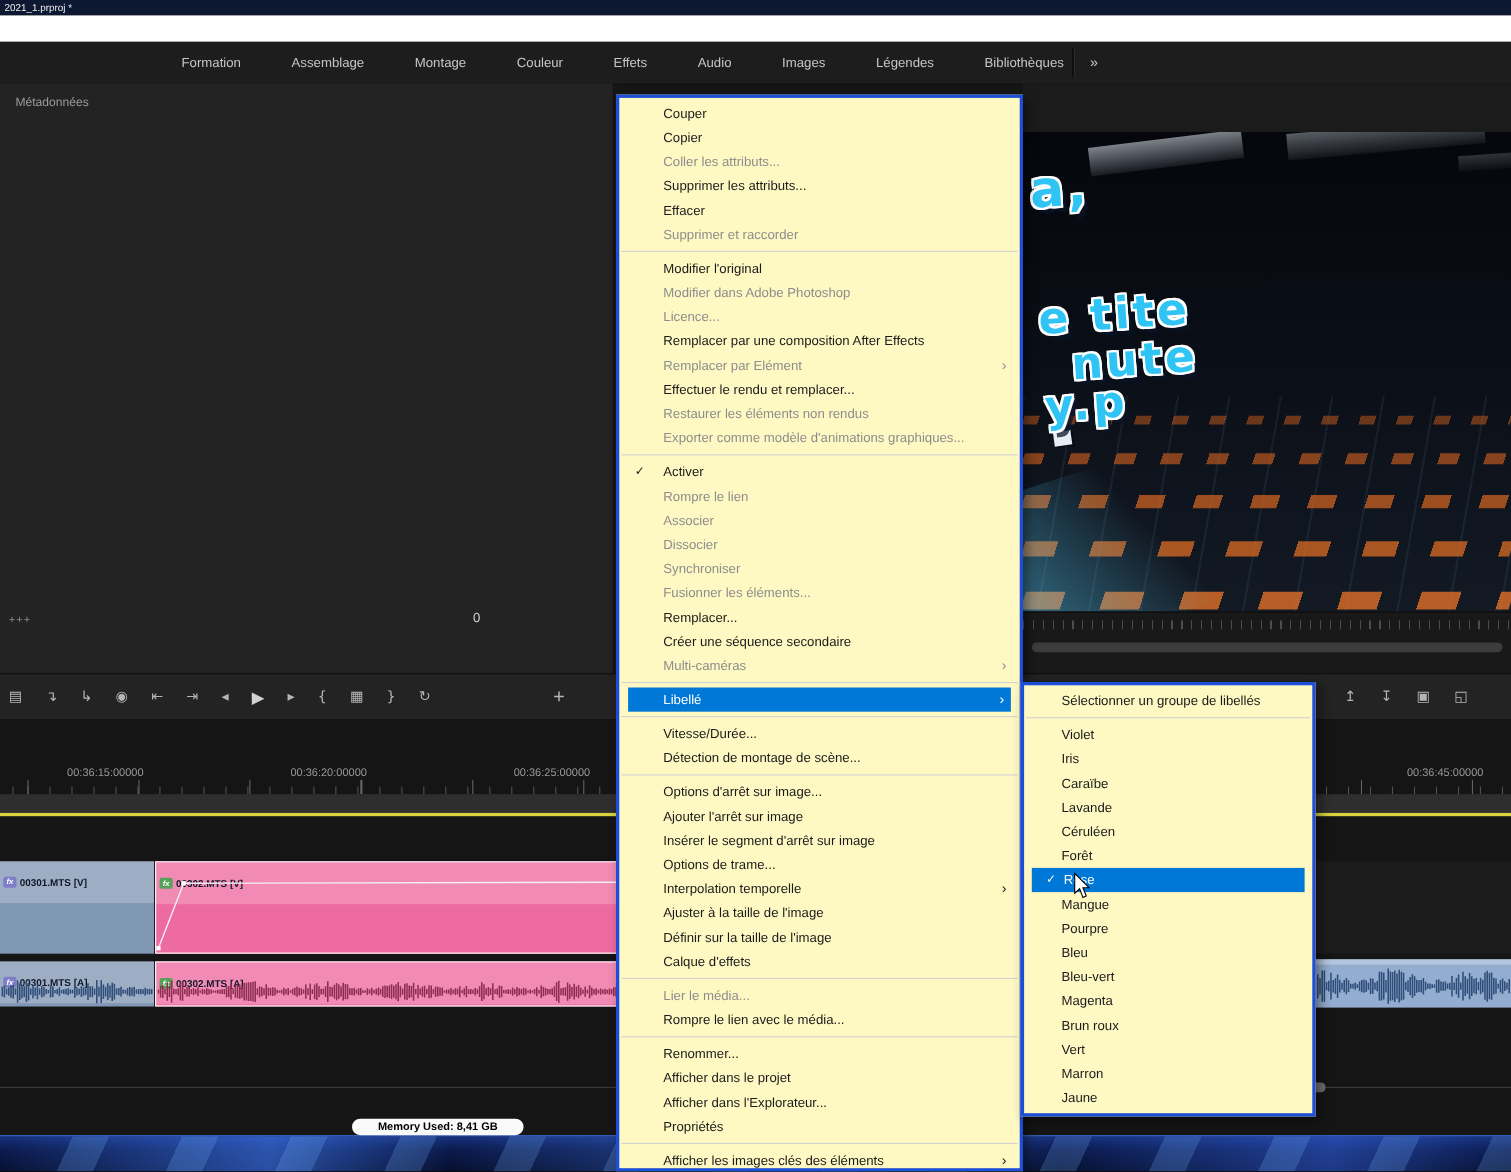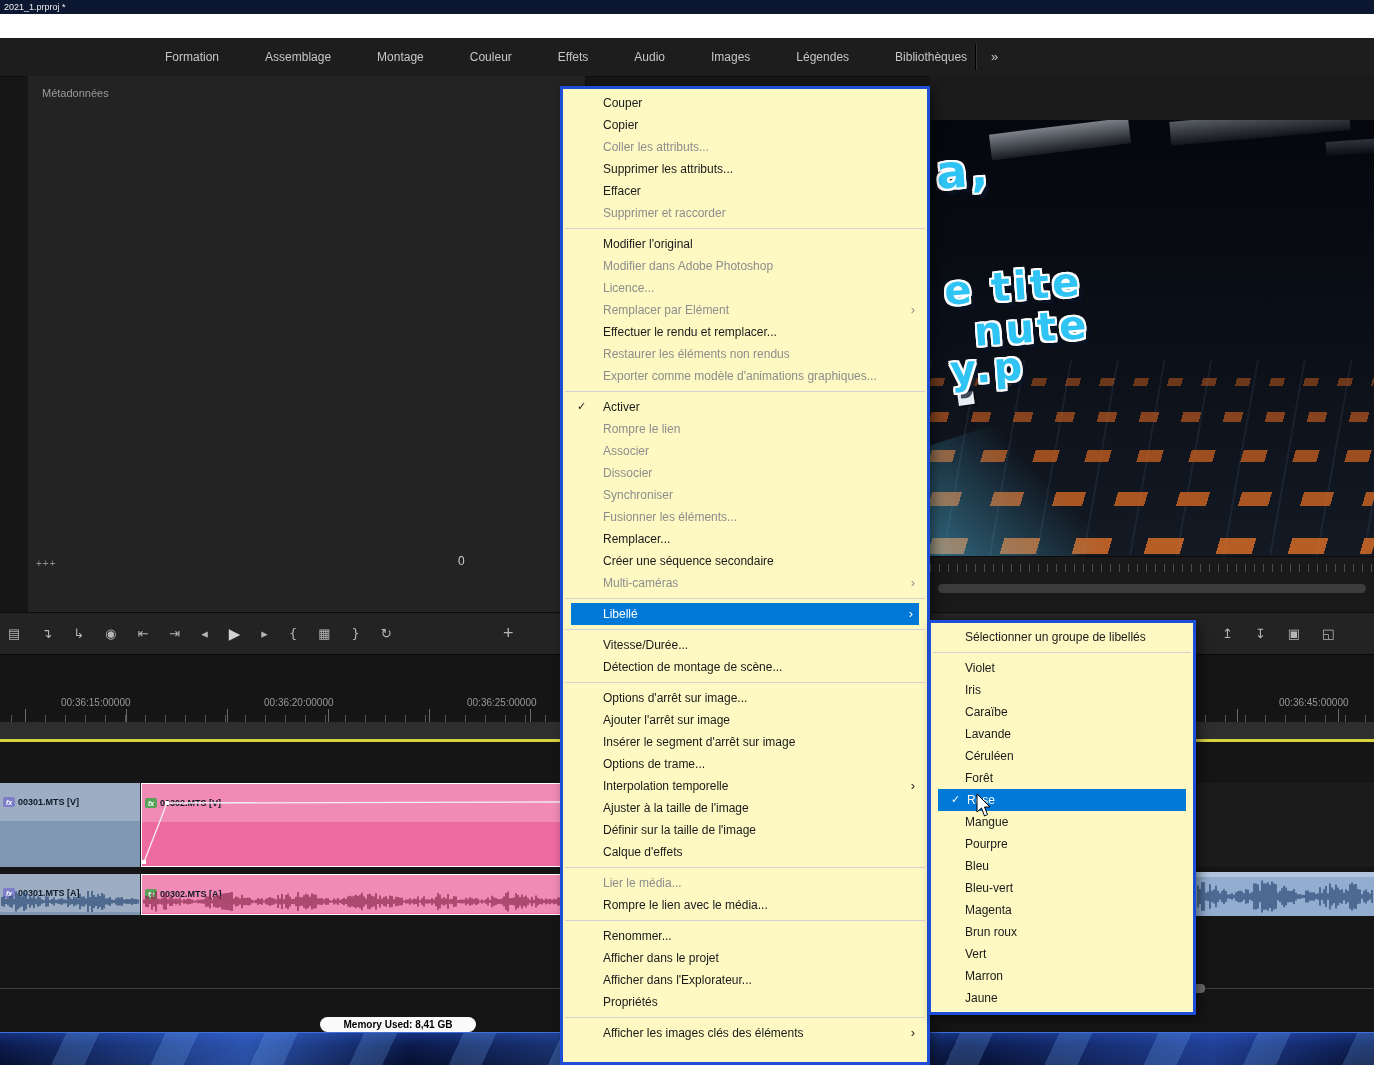--- a/index.html
+++ b/index.html
@@ -10,21 +10,21 @@
   #title-bar{position:absolute;left:0;top:0;width:100%;height:14px;background:#0c1731;color:#efefef;
              font-size:9px;line-height:14px;padding-left:4px;box-sizing:border-box;}
   #white-strip{position:absolute;left:0;top:14px;width:100%;height:24px;background:#ffffff;}
   #tab-bar{position:absolute;left:0;top:38px;width:100%;height:38px;background:#1d1d1d;border-bottom:1px solid #0e0e0e;padding-left:13px;}
   #tabs{position:absolute;left:165px;top:0;height:38px;display:flex;}
   .ws-tab{color:#c6c6c6;font-size:12px;line-height:38px;margin-right:46px;white-space:nowrap;cursor:default;}
   #tab-divider{position:absolute;left:975px;top:6px;width:1px;height:26px;background:#000;box-shadow:1px 0 0 #333;}
   #tab-overflow{position:absolute;left:991px;top:0;line-height:38px;font-size:13px;color:#c6c6c6;}
 
   
-  #metadata-panel{position:absolute;left:0;top:76px;width:558px;height:536px;background:#232323;border-right:1px solid #111;box-sizing:border-box;margin-left:28px;}
+  #metadata-panel{position:absolute;left:0;top:76px;width:558px;height:536px;background:#232323;border-right:1px solid #111;box-sizing:border-box;}
   #metadata-panel .panel-title{position:absolute;left:14px;top:11px;font-size:11px;color:#9b9b9b;}
   #meta-plus{position:absolute;left:8px;top:482px;font-size:10px;color:#8f8f8f;letter-spacing:1px;}
   #meta-counter{position:absolute;left:430px;top:478px;font-size:12px;color:#d0d0d0;}
 
   
   #program-monitor{position:absolute;left:930px;top:76px;width:444px;height:536px;background:#1b1b1b;}
   #video{position:absolute;left:0;top:44px;width:444px;height:436px;overflow:hidden;
          background:linear-gradient(180deg,#05070c 0%,#0a0e16 45%,#131a24 100%);}
   .ceil{position:absolute;background:linear-gradient(180deg,rgba(222,230,240,.55),rgba(150,160,175,.12));}
   .ceil1{left:60px;top:6px;width:140px;height:26px;transform:rotate(-7deg);}
@@ -277,20 +277,21 @@
       <div class="menu-item"><span>Couper</span></div>
       <div class="menu-item"><span>Copier</span></div>
       <div class="menu-item disabled"><span>Coller les attributs...</span></div>
       <div class="menu-item"><span>Supprimer les attributs...</span></div>
       <div class="menu-item"><span>Effacer</span></div>
       <div class="menu-item disabled"><span>Supprimer et raccorder</span></div>
       <div class="menu-sep"></div>
       <div class="menu-item"><span>Modifier l'original</span></div>
       <div class="menu-item disabled"><span>Modifier dans Adobe Photoshop</span></div>
       <div class="menu-item disabled"><span>Licence...</span></div>
+      <div class="menu-item"><span>Remplacer par une composition After Effects</span></div>
       <div class="menu-item disabled"><span>Remplacer par Elément</span><span class="arrow">›</span></div>
       <div class="menu-item"><span>Effectuer le rendu et remplacer...</span></div>
       <div class="menu-item disabled"><span>Restaurer les éléments non rendus</span></div>
       <div class="menu-item disabled"><span>Exporter comme modèle d'animations graphiques...</span></div>
       <div class="menu-sep"></div>
       <div class="menu-item"><span class="check">✓</span><span>Activer</span></div>
       <div class="menu-item disabled"><span>Rompre le lien</span></div>
       <div class="menu-item disabled"><span>Associer</span></div>
       <div class="menu-item disabled"><span>Dissocier</span></div>
       <div class="menu-item disabled"><span>Synchroniser</span></div>

